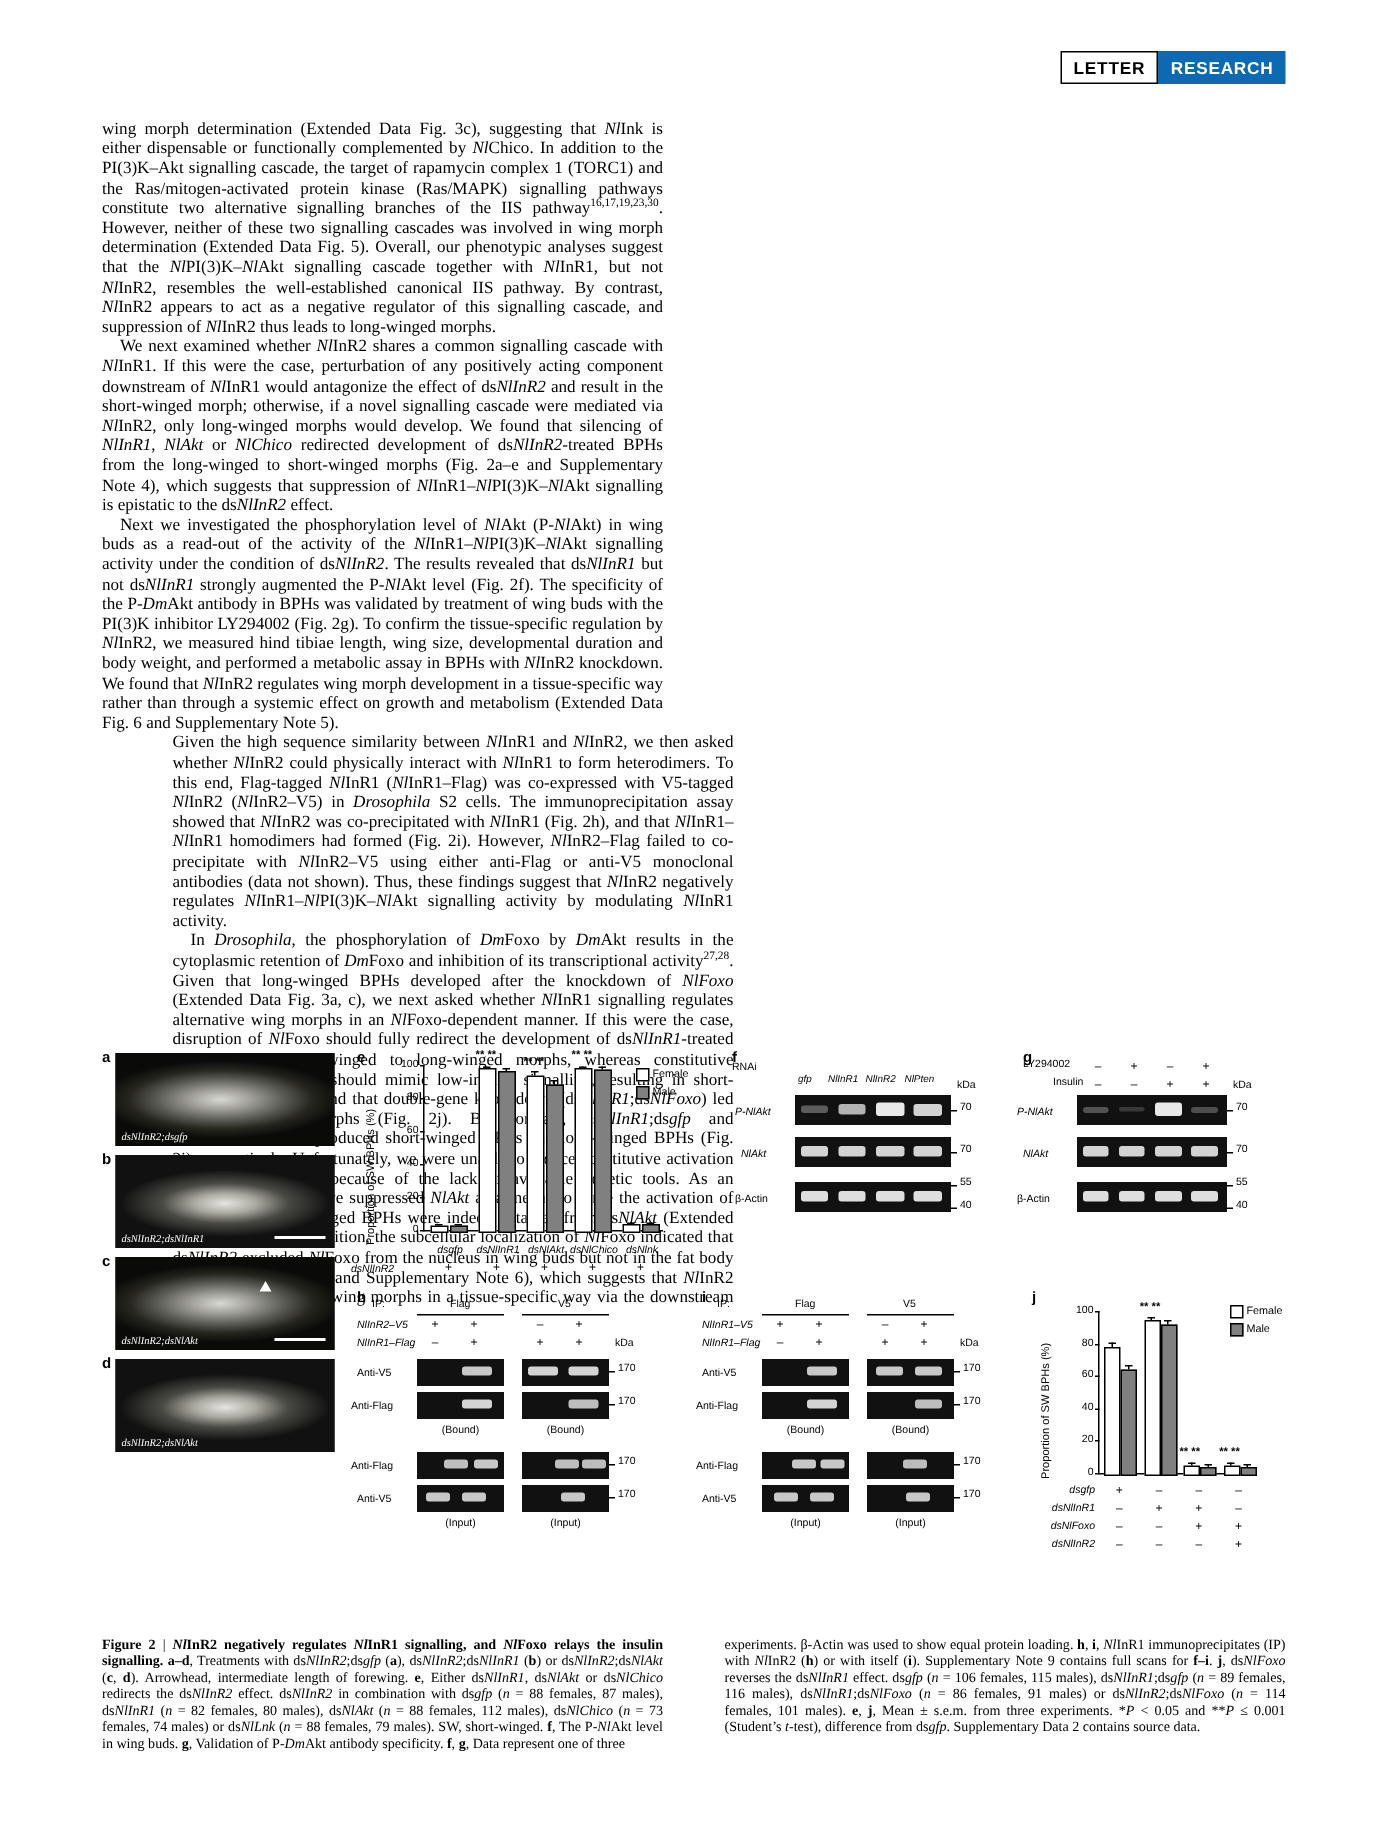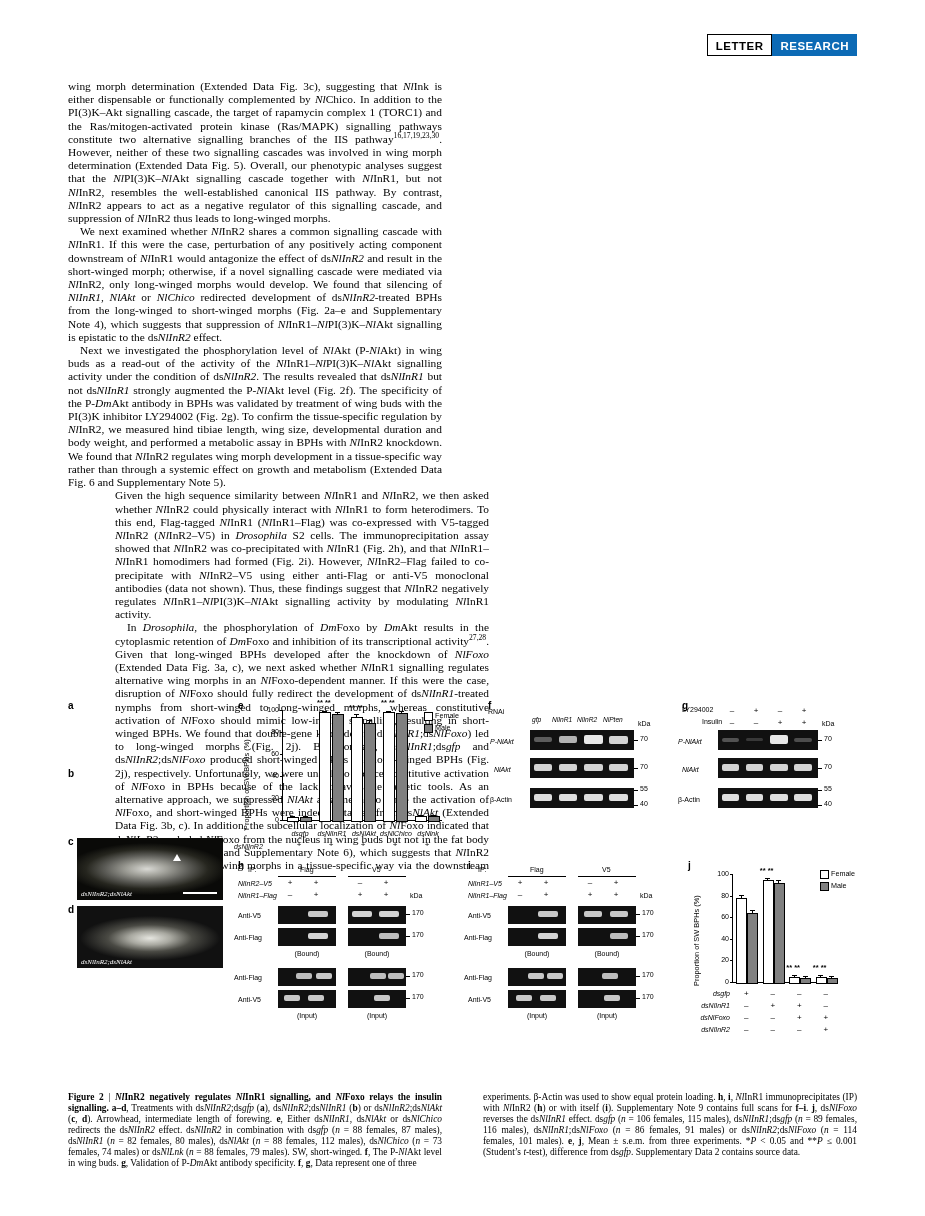--- a/index.html
+++ b/index.html
@@ -144,22 +144,31 @@
     <div class="col right">
       <p class="first">Given the high sequence similarity between <i>Nl</i>InR1 and <i>Nl</i>InR2, we then asked whether <i>Nl</i>InR2 could physically interact with <i>Nl</i>InR1 to form heterodimers. To this end, Flag-tagged <i>Nl</i>InR1 (<i>Nl</i>InR1–Flag) was co-expressed with V5-tagged <i>Nl</i>InR2 (<i>Nl</i>InR2–V5) in <i>Drosophila</i> S2 cells. The immunoprecipitation assay showed that <i>Nl</i>InR2 was co-precipitated with <i>Nl</i>InR1 (Fig. 2h), and that <i>Nl</i>InR1–<i>Nl</i>InR1 homodimers had formed (Fig. 2i). However, <i>Nl</i>InR2–Flag failed to co-precipitate with <i>Nl</i>InR2–V5 using either anti-Flag or anti-V5 monoclonal antibodies (data not shown). Thus, these findings suggest that <i>Nl</i>InR2 negatively regulates <i>Nl</i>InR1–<i>Nl</i>PI(3)K–<i>Nl</i>Akt signalling activity by modulating <i>Nl</i>InR1 activity.</p>
       <p>In <i>Drosophila</i>, the phosphorylation of <i>Dm</i>Foxo by <i>Dm</i>Akt results in the cytoplasmic retention of <i>Dm</i>Foxo and inhibition of its transcriptional activity<sup>27,28</sup>. Given that long-winged BPHs developed after the knockdown of <i>NlFoxo</i> (Extended Data Fig. 3a, c), we next asked whether <i>Nl</i>InR1 signalling regulates alternative wing morphs in an <i>Nl</i>Foxo-dependent manner. If this were the case, disruption of <i>Nl</i>Foxo should fully redirect the development of ds<i>NlInR1</i>-treated nymphs from short-winged to long-winged morphs, whereas constitutive activation of <i>Nl</i>Foxo should mimic low-insulin signalling, resulting in short-winged BPHs. We found that double-gene knockdown (ds<i>NlInR1</i>;ds<i>NlFoxo</i>) led to long-winged morphs (Fig. 2j). By contrast, ds<i>NlInR1</i>;ds<i>gfp</i> and ds<i>NlInR2</i>;ds<i>NlFoxo</i> produced short-winged BPHs and long-winged BPHs (Fig. 2j), respectively. Unfortunately, we were unable to induce constitutive activation of <i>Nl</i>Foxo in BPHs because of the lack of available genetic tools. As an alternative approach, we suppressed <i>NlAkt</i> as a means to force the activation of <i>Nl</i>Foxo, and short-winged BPHs were indeed obtained from ds<i>NlAkt</i> (Extended Data Fig. 3b, c). In addition, the subcellular localization of <i>Nl</i>Foxo indicated that ds<i>NlInR2</i> excluded <i>Nl</i>Foxo from the nucleus in wing buds but not in the fat body (Extended Data Fig. 7 and Supplementary Note 6), which suggests that <i>Nl</i>InR2 determines alternative wing morphs in a tissue-specific way via the downstream factor <i>Nl</i>Foxo.</p>
     </div>
     <div class="clear"></div>
   </div>
 
   <div class="figure">
 
     <div class="panel-letter" style="left:0px;top:0px;">a</div>
+    <div class="photo" style="left:9px;top:2px;width:146px;height:62px;">
+      <div class="inner"></div>
+      <div class="photo-cap">dsNlInR2;dsgfp</div>
+    </div>
 
     <div class="panel-letter" style="left:0px;top:68px;">b</div>
+    <div class="photo" style="left:9px;top:70px;width:146px;height:62px;">
+      <div class="inner2"></div>
+      <div class="photo-cap">dsNlInR2;dsNlInR1</div>
+      <div class="scalebar"></div>
+    </div>
 
     <div class="panel-letter" style="left:0px;top:136px;">c</div>
     <div class="photo" style="left:9px;top:138px;width:146px;height:62px;">
       <div class="inner"></div>
       <div class="arrowhead" style="left:96px;top:16px;"></div>
       <div class="photo-cap">dsNlInR2;dsNlAkt</div>
       <div class="scalebar"></div>
     </div>
 
     <div class="panel-letter" style="left:0px;top:204px;">d</div>

